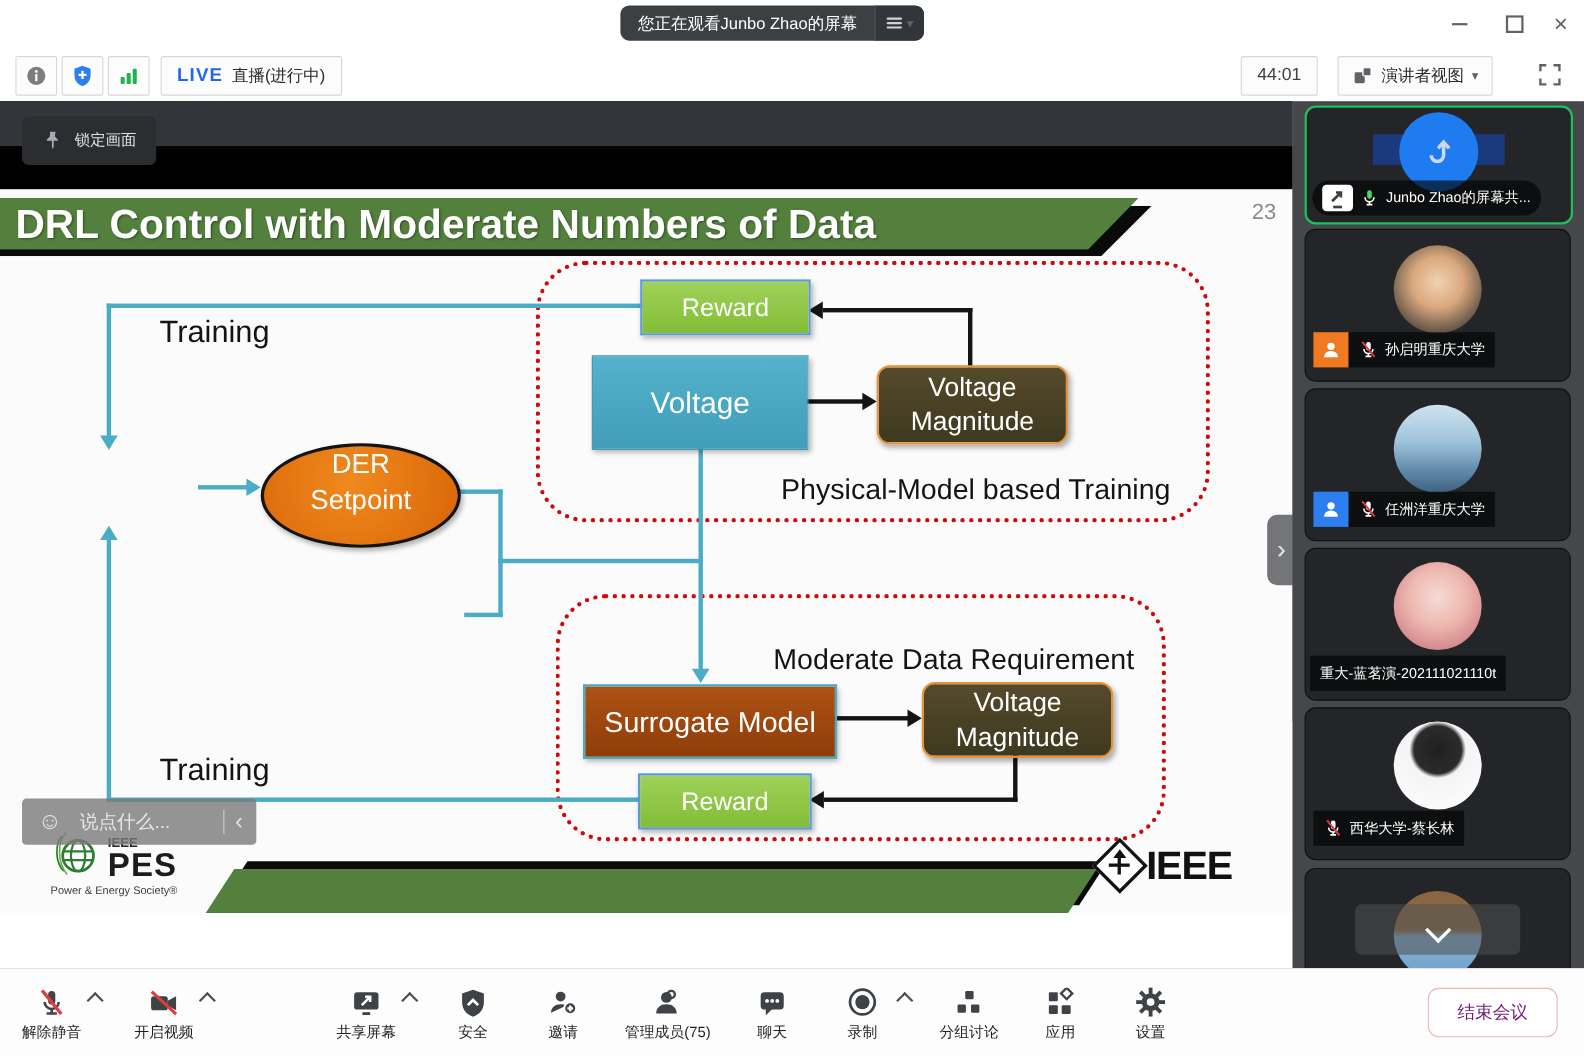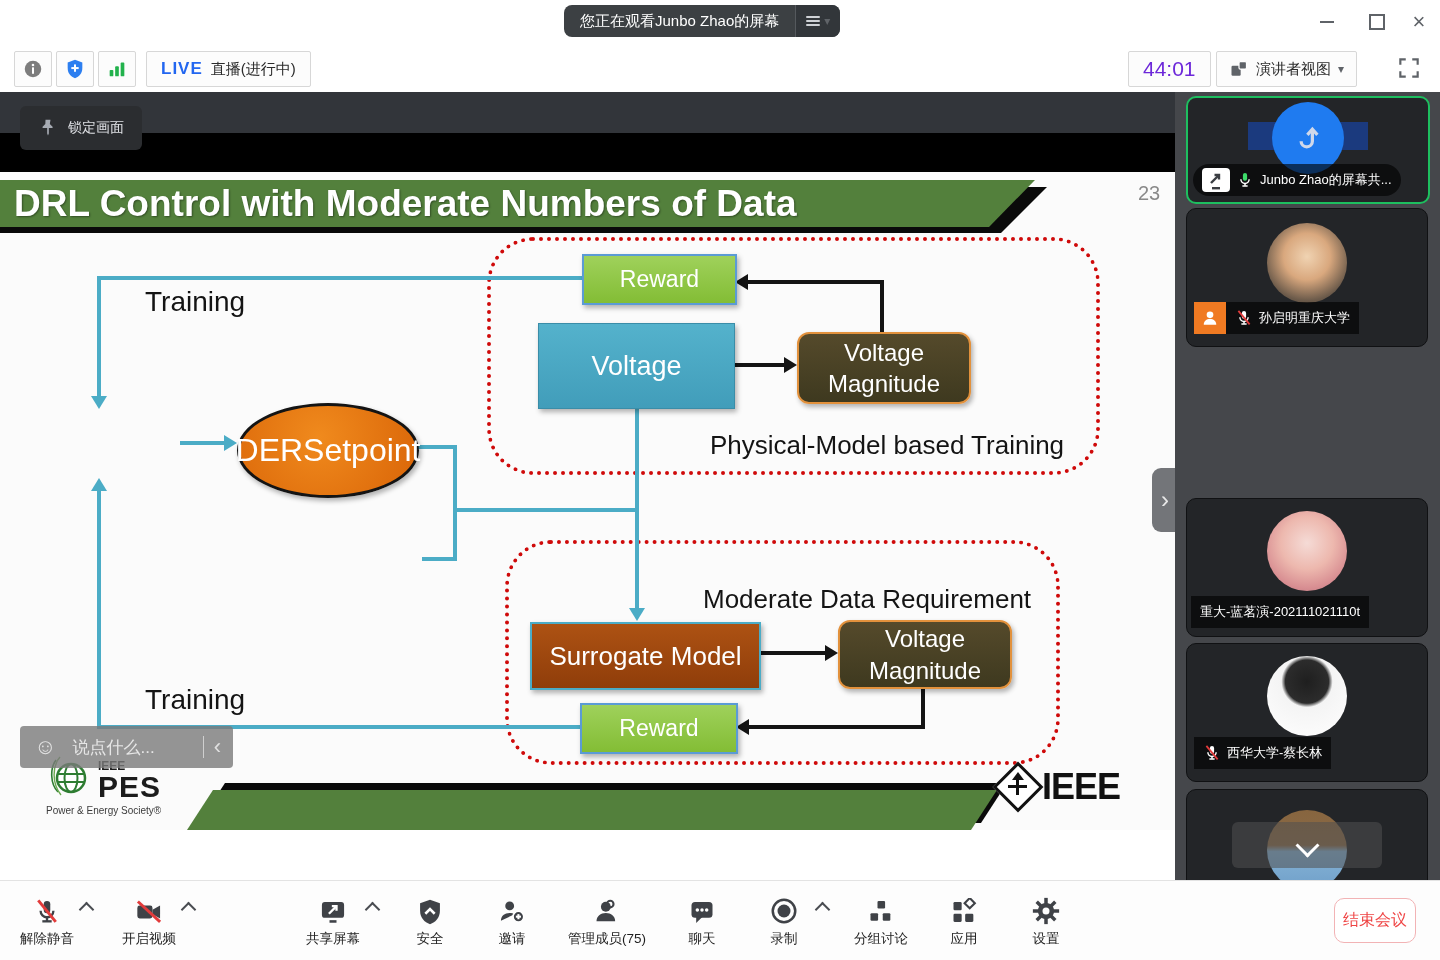--- a/index.html
+++ b/index.html
@@ -15,21 +15,21 @@
   .menu-lines i{display:block;height:2px;background:#cfd2d6;margin:2px 0;border-radius:1px;}
   .wctl{top:10px;width:34px;height:24px;display:flex;align-items:center;justify-content:center;color:#5f6368;}
   .wctl .min{width:14px;height:2px;background:#5f6368;}
   .wctl .max{width:12px;height:12px;border:2px solid #5f6368;}
   .wctl .cls{font-size:22px;line-height:22px;}
   
   #controlbar{left:0;top:44px;width:1440px;height:48px;background:#fff;}
   .cbox{height:34px;top:7px;border:1px solid #d7d7d7;background:#fcfcfc;border-radius:2px;display:flex;align-items:center;justify-content:center;}
   .live-txt{color:#2b2b2b;font-size:15px;margin-left:8px;}
   .live-badge{color:#2266f0;font-weight:bold;font-size:17px;letter-spacing:1px;}
-  .timer{color:#6d28d9;font-size:21px;}
+  .timer{color:#404040;font-size:16px;}
   .viewsel{gap:7px;padding:0 12px;color:#2b2b2b;font-size:15px;}
   .caret{color:#5f6368;font-size:12px;}
   
   #content{left:0;top:92px;width:1175px;height:564px;background:#000;}
   .band-gray{left:0;top:0;width:1175px;height:41px;background:#32353a;}
   .band-black-top{left:0;top:41px;width:1175px;height:39px;background:#000;}
   .lockbtn{left:20px;top:14px;height:44px;background:#2b2d30;border-radius:6px;display:flex;align-items:center;gap:10px;padding:0 18px;color:#dfe1e5;font-size:14px;}
   
   #slide{left:0;top:80px;width:1175px;height:658px;background:#fbfbfb;overflow:hidden;}
   .banner-shadow{left:0;top:15px;width:1047px;height:46px;background:#0a0a0a;
@@ -41,21 +41,21 @@
   .pagenum{left:1138px;top:10px;color:#8a8a8a;font-size:20px;}
   .dotted{border:4px dotted #cf0a0a;border-radius:46px;background:transparent;}
   .nbox{display:flex;flex-direction:column;align-items:center;justify-content:center;color:#fff;text-align:center;box-shadow:2px 3px 5px rgba(0,0,0,.3);}
   .b-reward{background:linear-gradient(180deg,#9fd15b,#83bd35);border:2px solid #5b9bd5;font-size:23px;}
   .b-opendss{background:linear-gradient(180deg,#54b2cc,#419dba);border:1px solid #3a8da8;font-size:27px;}
   .b-volt{background:linear-gradient(180deg,#554a2b,#3e391f);border:2px solid #e2913c;border-radius:12px;font-size:24px;line-height:1.3;}
   .b-drl{background:linear-gradient(180deg,#4a86c8,#33639f);border:1px solid #2a5285;font-size:26px;}
   .b-load{background:linear-gradient(180deg,#c74a3c,#a32e24);border:1px solid #8c2209;font-size:27px;}
   .b-sur{background:linear-gradient(180deg,#ad5213,#8f3d0a);border:2px solid #4bacc6;font-size:26px;}
   .ellipse{background:radial-gradient(circle at 45% 35%,#f08a1d,#d96407);border:3px solid #141414;border-radius:50%;
-     display:flex;flex-direction:row;align-items:center;justify-content:center;color:#fff;font-size:32px;line-height:1.3;box-shadow:2px 3px 5px rgba(0,0,0,.3);}
+     display:flex;flex-direction:column;align-items:center;color:#fff;font-size:25px;line-height:1.3;box-shadow:2px 3px 5px rgba(0,0,0,.3);}
   .tealline{background:#4bacc6;}
   .blackline{background:#141414;}
   .arr{width:0;height:0;}
   .arr-r-teal{border-top:8px solid transparent;border-bottom:8px solid transparent;border-left:13px solid #4bacc6;}
   .arr-d-teal{border-left:8px solid transparent;border-right:8px solid transparent;border-top:13px solid #4bacc6;}
   .arr-u-teal{border-left:8px solid transparent;border-right:8px solid transparent;border-bottom:13px solid #4bacc6;}
   .arr-r-blk{border-top:8px solid transparent;border-bottom:8px solid transparent;border-left:13px solid #141414;}
   .arr-l-blk{border-top:8px solid transparent;border-bottom:8px solid transparent;border-right:13px solid #141414;}
   .dlabel{color:#141414;}
   .training{font-size:28px;}
@@ -99,21 +99,21 @@
   .handle-tab{left:1152px;top:468px;width:26px;height:64px;background:rgba(96,98,102,.88);border-radius:9px 0 0 9px;display:flex;align-items:center;justify-content:center;color:#e8e8e8;font-size:24px;}
   .drag-lines{left:1179px;top:478px;display:flex;gap:3px;}
   .drag-lines i{display:block;width:2px;height:44px;background:#c6c8cb;}
   
   #toolbar{left:0;top:880px;width:1440px;height:80px;background:#fdfdfd;border-top:1px solid #e3e3e3;
      display:flex;align-items:center;padding:0 20px;box-sizing:border-box;gap:30px;}
   .tb-item{position:relative;display:flex;flex-direction:column;align-items:center;gap:4px;min-width:52px;cursor:pointer;}
   .tb-ico{height:32px;display:flex;align-items:flex-end;justify-content:center;}
   .tb-label{font-size:13.5px;color:#1f1f1f;white-space:nowrap;}
   .chev-up{position:absolute;right:-18px;top:10px;width:9px;height:9px;border-top:2.5px solid #4a4d52;border-left:2.5px solid #4a4d52;transform:rotate(45deg);}
-  .endbtn{margin-left:auto;margin-right:4px;border:1.5px solid #f2b3b5;border-radius:10px;background:#fff;color:#ef4444;font-size:16px;padding:11px 8px;font-family:inherit;cursor:pointer;}
+  .endbtn{margin-left:auto;margin-right:4px;border:1.5px solid #f2b3b5;border-radius:10px;background:#fff;color:#701a75;font-size:16px;padding:11px 26px;font-family:inherit;cursor:pointer;}
   .gap-after{margin-right:100px;}
 </style>
 </head>
 <body>
 
 <div id="app">
 
   <div id="titlebar" class="abs">
     <div class="title-pill abs">
       <span class="txt">您正在观看Junbo Zhao的屏幕</span>
@@ -349,20 +349,41 @@
             <path d="M6.5 11a5.5 5.5 0 0 0 11 0" stroke="#fff" stroke-width="2" fill="none"></path>
             <line x1="12" y1="16.5" x2="12" y2="19.5" stroke="#fff" stroke-width="2"></line>
             <line x1="8.5" y1="20" x2="15.5" y2="20" stroke="#fff" stroke-width="2"></line>
             <line x1="4.5" y1="2.5" x2="19.5" y2="20.5" stroke="#e23b3b" stroke-width="2.4"></line>
           </svg>
           <span class="pname">孙启明重庆大学</span>
         </div>
       </div>
     </div>
 
+    <div class="tile abs" style="top:261px;height:137px;">
+      <div class="avatar" style="left:80px;top:14px;width:80px;height:80px;background:linear-gradient(180deg,#cfe3ef 0%,#9fc3dc 42%,#5f88a8 76%,#3e617f 100%);"></div>
+      <div class="nstrip" style="left:7px;bottom:12px;">
+        <div class="badge blue">
+          <svg width="20" height="20" viewBox="0 0 24 24">
+              <circle cx="12" cy="8.2" r="4" fill="#fff"></circle>
+              <path d="M4.5 20c0-4.4 3.4-6.8 7.5-6.8s7.5 2.4 7.5 6.8z" fill="#fff"></path>
+            </svg>
+        </div>
+        <div class="nseg">
+          <svg width="18" height="18" viewBox="0 0 24 24">
+            <rect x="9.2" y="2.5" width="5.6" height="10.5" rx="2.8" fill="#fff"></rect>
+            <path d="M6.5 11a5.5 5.5 0 0 0 11 0" stroke="#fff" stroke-width="2" fill="none"></path>
+            <line x1="12" y1="16.5" x2="12" y2="19.5" stroke="#fff" stroke-width="2"></line>
+            <line x1="8.5" y1="20" x2="15.5" y2="20" stroke="#fff" stroke-width="2"></line>
+            <line x1="4.5" y1="2.5" x2="19.5" y2="20.5" stroke="#e23b3b" stroke-width="2.4"></line>
+          </svg>
+          <span class="pname">任洲洋重庆大学</span>
+        </div>
+      </div>
+    </div>
 
     <div class="tile abs" style="top:406px;height:137px;">
       <div class="avatar" style="left:80px;top:12px;width:80px;height:80px;background:radial-gradient(circle at 50% 40%,#f5dbd6 0%,#edb8ae 42%,#d88e92 72%,#b06a77 100%);"></div>
       <div class="nstrip" style="left:4px;bottom:8px;">
         <div class="nseg">
           <span class="pname">重大-蓝茗演-202111021110t</span>
         </div>
       </div>
     </div>
 

